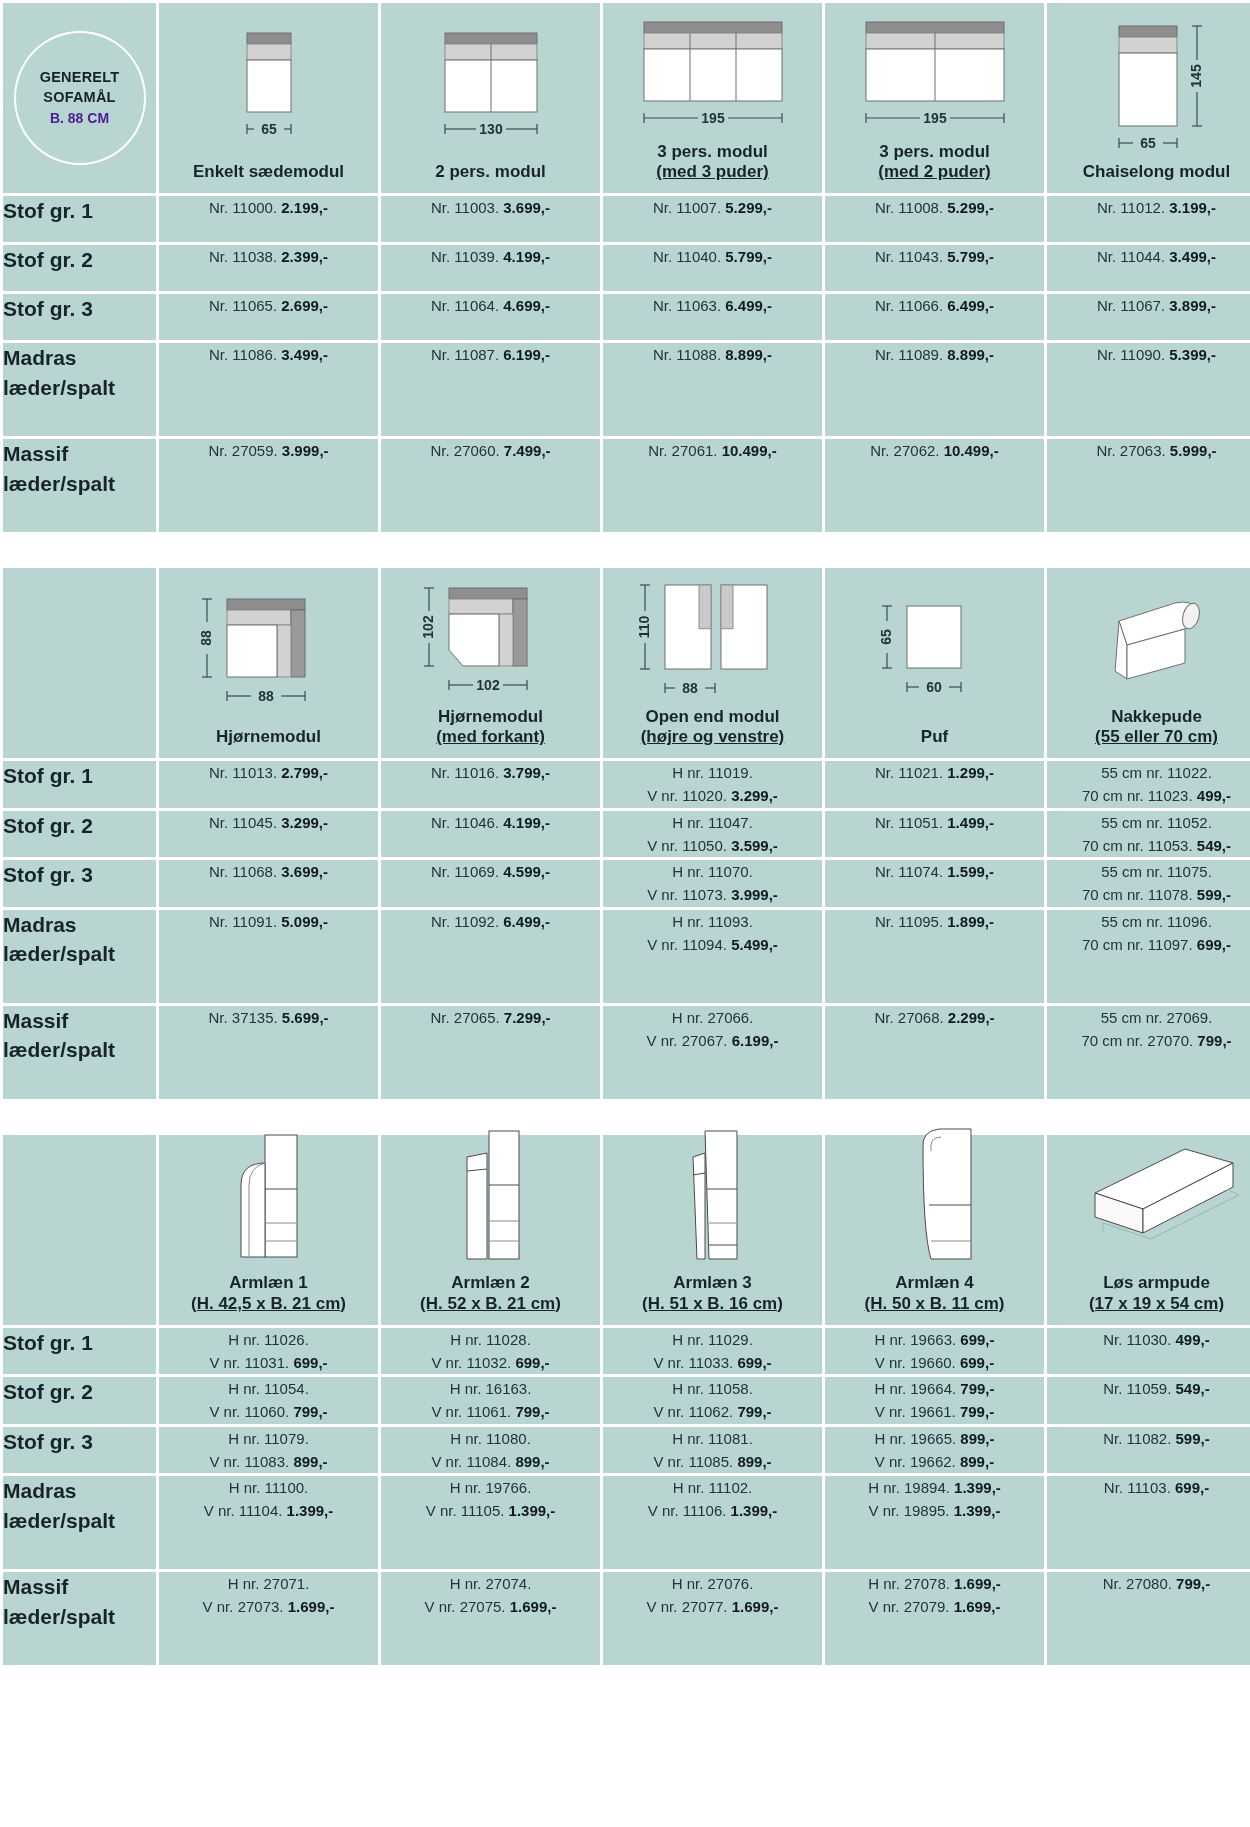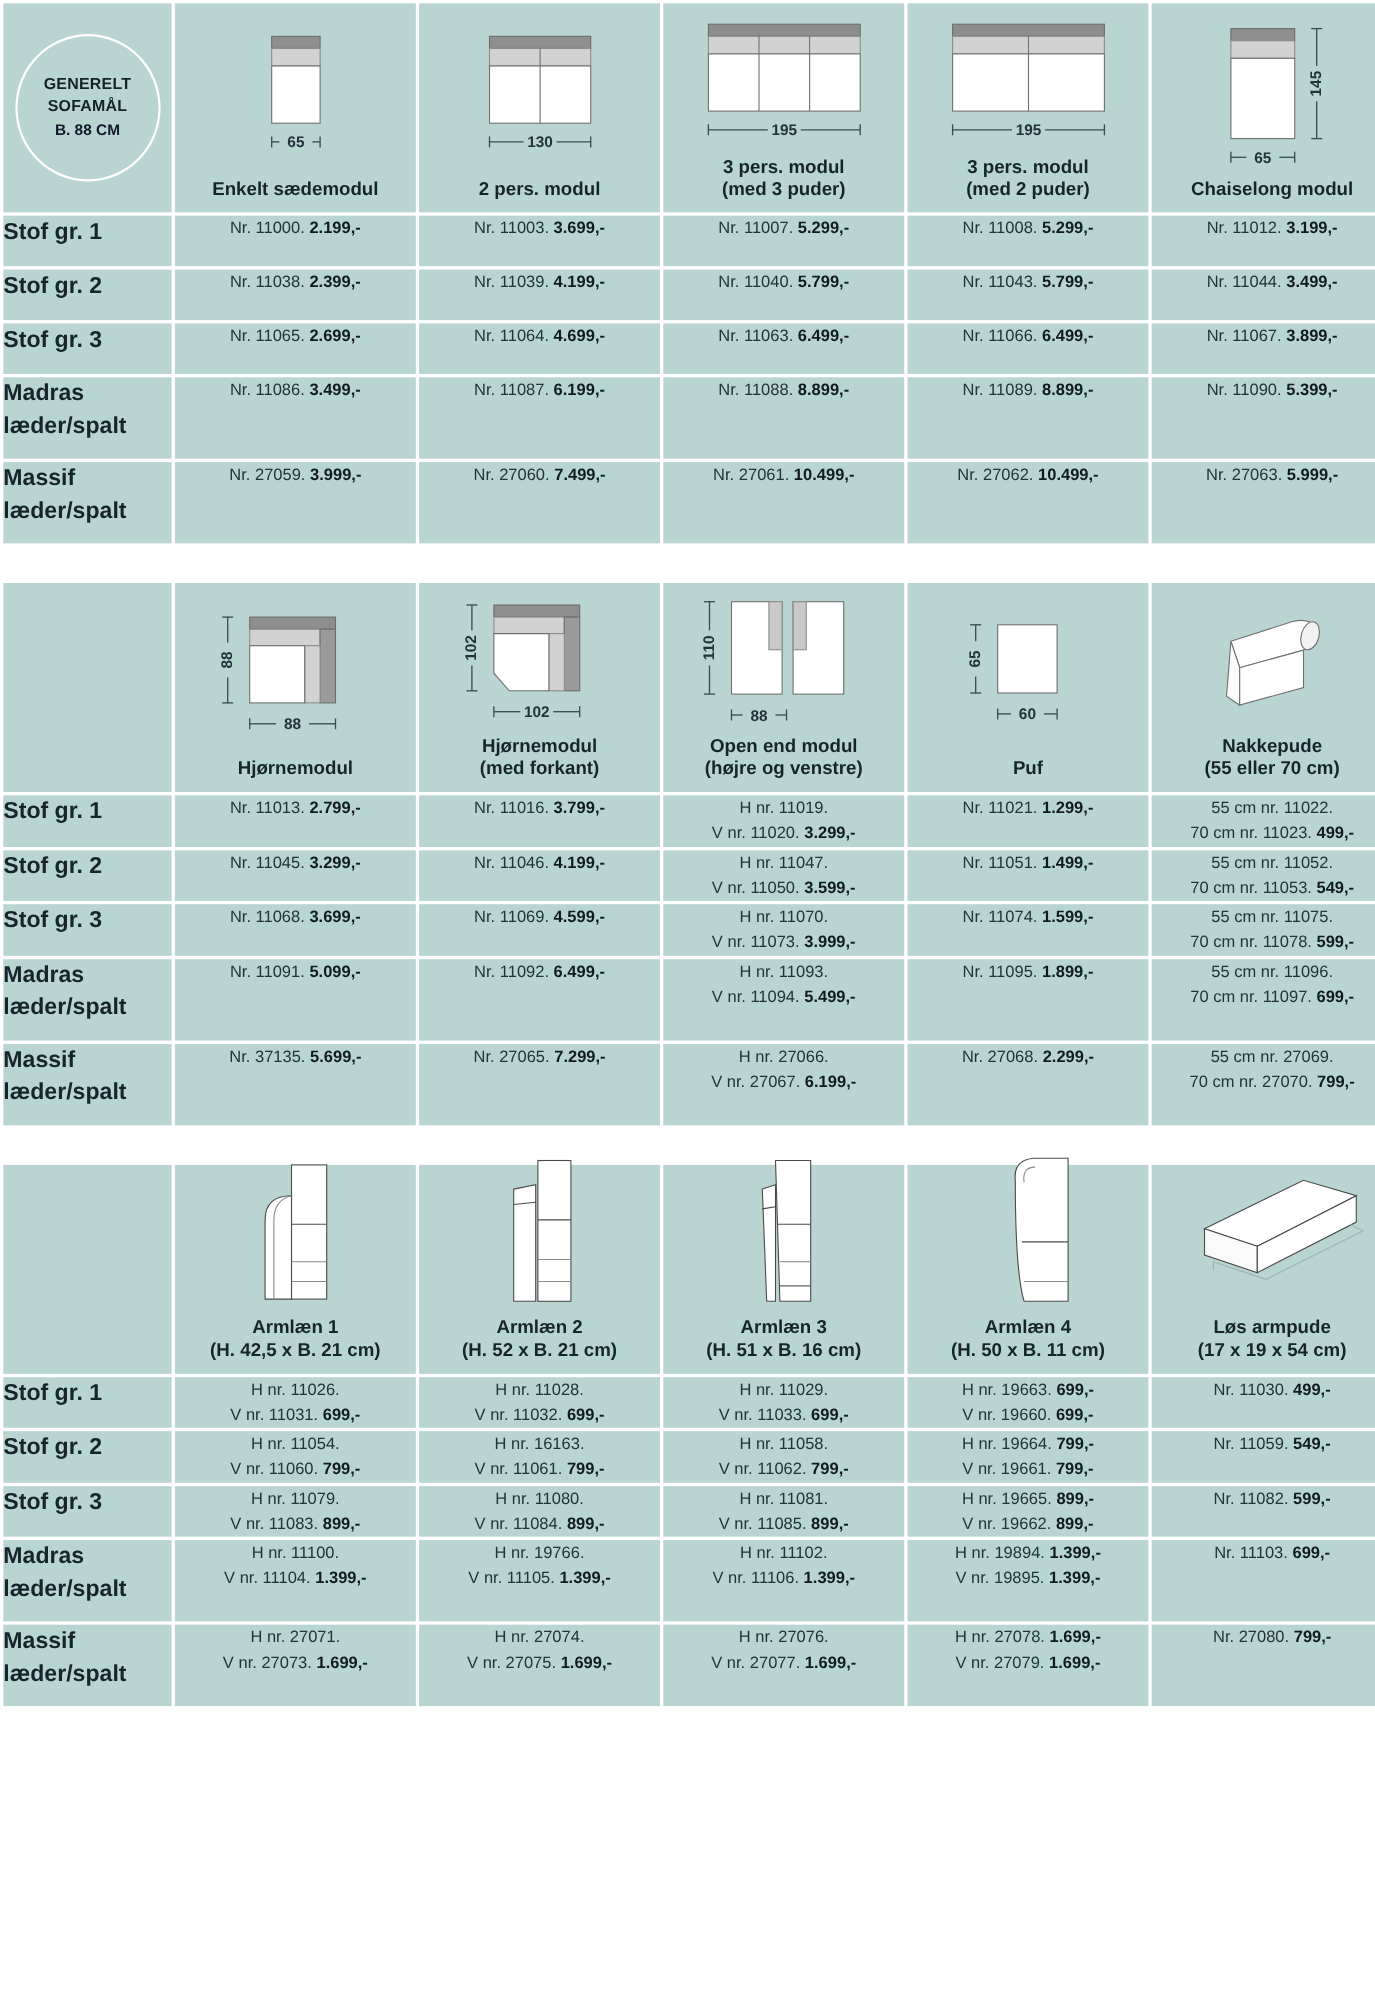--- a/index.html
+++ b/index.html
@@ -50,21 +50,21 @@
     padding-top: 6px;
   }
   .hdr-title {
     font-size: 17px;
     font-weight: bold;
     color: #16242b;
     text-align: center;
     line-height: 1.22;
     padding: 0 4px;
   }
-  .hdr-title .sub { display: block; font-weight: bold; }
+  .hdr-title .sub { display: block; font-weight: bold; text-decoration: underline; }
 
   
   .badge-cell { position: relative; height: 190px; }
   .badge {
     position: absolute;
     left: 50%;
     top: 50%;
     transform: translate(-50%, -50%);
     width: 132px;
     height: 134px;
@@ -72,21 +72,21 @@
     border-radius: 50%;
     display: flex;
     flex-direction: column;
     justify-content: center;
     text-align: center;
     line-height: 1.35;
   }
   .badge .l1, .badge .l2 {
     font-size: 14.5px; font-weight: bold; color: #14222a; letter-spacing: .2px;
   }
-  .badge .l3 { font-size: 14px; color: #0f172a; margin-top: 2px; }
+  .badge .l3 { font-size: 14px; color: #4c1d95; margin-top: 2px; }
 
   
   .row-label {
     font-size: 21px;
     font-weight: bold;
     color: #16242b;
     padding: 14px 0 14px 22px;
     line-height: 1.42;
     vertical-align: top;
   }
@@ -94,21 +94,21 @@
     font-size: 15px;
     color: #22333a;
     text-align: center;
     padding: 15px 6px 14px 6px;
     line-height: 1.55;
     vertical-align: top;
   }
   .cell b { font-weight: bold; color: #0f1b21; }
   .cell .ln { display: block; white-space: nowrap; }
   .r-h3 td { height: 46px; }
-  .r-h4 td { height: 74px; }
+  .r-h4 td { height: 93px; }
 
   .spacer { height: 30px; background: #ffffff; }
 
   
   svg { display: block; overflow: visible; }
 </style>
 </head>
 <body>
 
 <div id="root">

